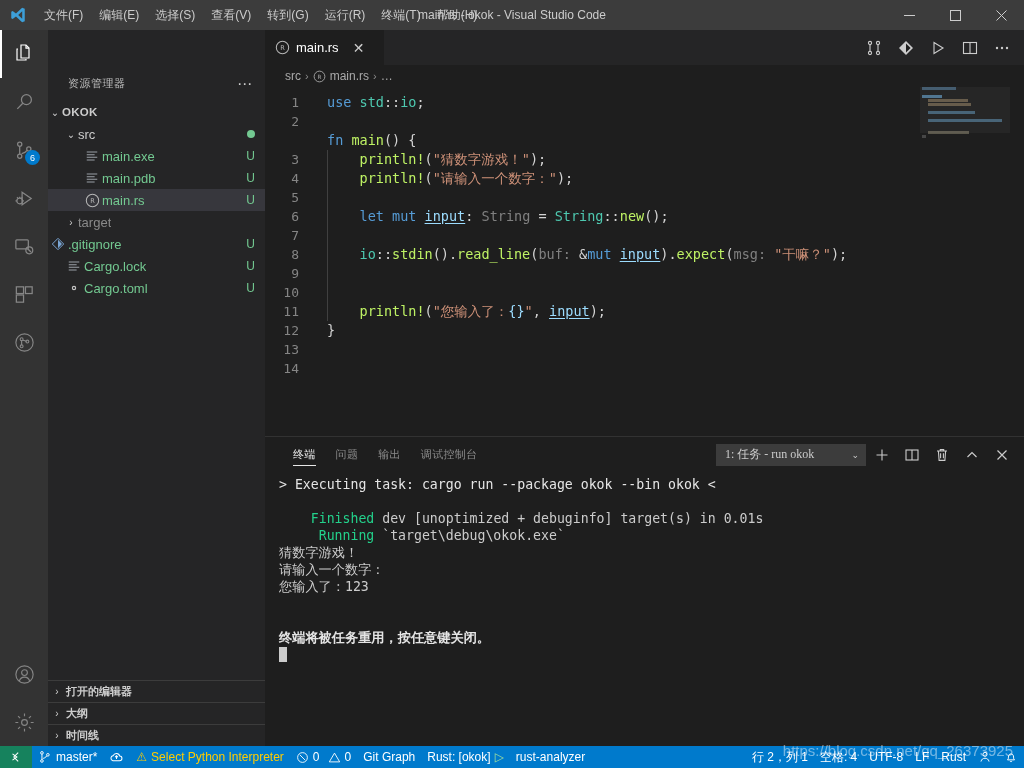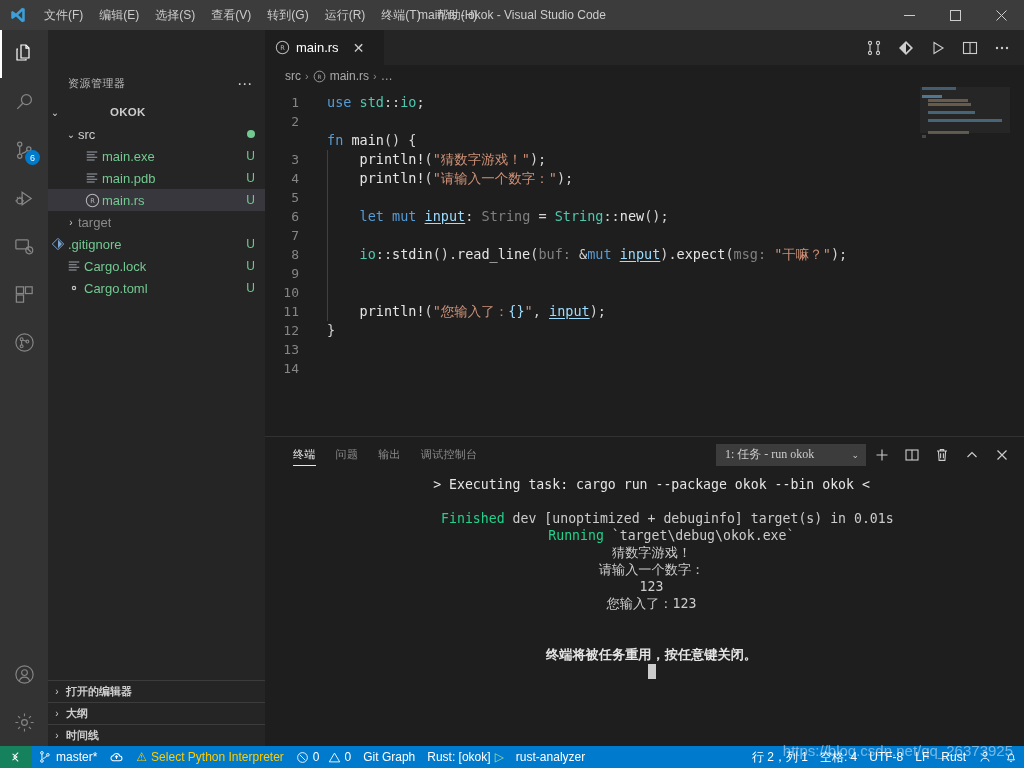--- a/index.html
+++ b/index.html
@@ -71,21 +71,21 @@
     padding-right: 10px; position: relative; white-space: nowrap; cursor: pointer;
   }
   .row.selected { background: #37373d; }
   .row .twisty {
     width: 14px; flex: 0 0 14px; display: flex; align-items: center; justify-content: center;
     color: #cccccc; font-size: 10px;
   }
   .row .ficon { width: 20px; flex: 0 0 20px; display: flex; align-items: center; justify-content: center; }
   .row .label { overflow: hidden; text-overflow: ellipsis; }
   .row .status { margin-left: auto; font-size: 12px; padding-left: 6px; }
-  .root-label { font-weight: bold; font-size: 11.5px; letter-spacing: .3px; margin-left: 48px; }
+  .root-label { font-weight: bold; font-size: 11.5px; letter-spacing: .3px; }
   .dot { width: 8px; height: 8px; border-radius: 50%; background: #73c991; margin-left: auto; }
   .sb-sections { flex: 0 0 auto; }
   .sb-section {
     height: 22px; display: flex; align-items: center; font-size: 11px; font-weight: bold;
     border-top: 1px solid #3c3c3c; color: #cccccc; cursor: pointer;
   }
   .sb-section .twisty { width: 18px; flex: 0 0 18px; text-align: center; font-size: 10px; font-weight: normal; }
 
   
   .editorarea { flex: 1 1 auto; display: flex; flex-direction: column; min-width: 0; background: #1e1e1e; }
@@ -127,21 +127,21 @@
   }
   .codelens {
     height: 19px; line-height: 19px; padding-left: 14px; font-size: 11.5px;
     color: #999999; font-family: "Liberation Sans", sans-serif;
   }
   .codelens a { color: #999999; text-decoration: none; cursor: pointer; }
   .codelens .play { color: #999999; font-size: 10px; }
 
   
   .k  { color: #569cd6; }     
-  .fn { color: #e5e5e5; margin-top: 40px; }     
+  .fn { color: #bef264; margin-top: 40px; }     
   .ty { color: #4ec9b0; }     
   .st { color: #ce9178; }
   .pn { color: #d4d4d4; }     
   .var{ color: #9cdcfe; }     
   .param { color: #808080; }
   .u { text-decoration: underline; text-underline-offset: 2px; }
   .ns { color: #4ec9b0; }
 
   .minimap {
     position: absolute; right: 14px; top: 0; width: 90px; height: 100%;
@@ -167,21 +167,21 @@
     background: #3c3c3c; color: #cccccc; font-size: 12px; height: 22px;
     display: flex; align-items: center; padding: 0 6px 0 8px; min-width: 150px;
     border: 1px solid #3c3c3c; gap: 8px; cursor: pointer;
   }
   .term-select .chev { margin-left: auto; font-size: 9px; }
   .p-icon { width: 28px; height: 28px; display: flex; align-items: center; justify-content: center; color: #cccccc; cursor: pointer; }
 
   .terminal {
     flex: 1 1 auto; padding: 4px 0 12px 14px; overflow: hidden;
     font-family: "DejaVu Sans Mono", "Liberation Mono", monospace; font-size: 13.2px;
-    color: #cccccc; line-height: 17px; text-align: center;
+    color: #cccccc; line-height: 17px;
   }
   .tline { height: 17px; white-space: pre; }
   .t-green { color: #23d18b; }
   .t-white { color: #e5e5e5; }
   .t-grey { color: #cccccc; }
   .t-cursor { display: inline-block; width: 8px; height: 15px; background: #cccccc; vertical-align: -3px; }
 
   
   .statusbar {
     height: 22px; flex: 0 0 22px; background: #007acc; display: flex; align-items: center;
@@ -610,21 +610,20 @@
           </div>
         </div>
 
         <div class="terminal">
           <div class="tline t-white">&gt; Executing task: cargo run --package okok --bin okok &lt;</div>
           <div class="tline">&nbsp;</div>
           <div class="tline">    <span class="t-green">Finished</span><span class="t-grey"> dev [unoptimized + debuginfo] target(s) in 0.01s</span></div>
           <div class="tline">     <span class="t-green">Running</span><span class="t-grey"> `target\debug\okok.exe`</span></div>
           <div class="tline t-grey">猜数字游戏！</div>
           <div class="tline t-grey">请输入一个数字：</div>
-          <div class="tline t-grey">123</div>
           <div class="tline t-grey">您输入了：123</div>
           <div class="tline">&nbsp;</div>
           <div class="tline">&nbsp;</div>
           <div class="tline t-white" style="font-weight:bold">终端将被任务重用，按任意键关闭。</div>
           <div class="tline"><span class="t-cursor"></span></div>
         </div>
       </div>
     </div>
   </div>
 

